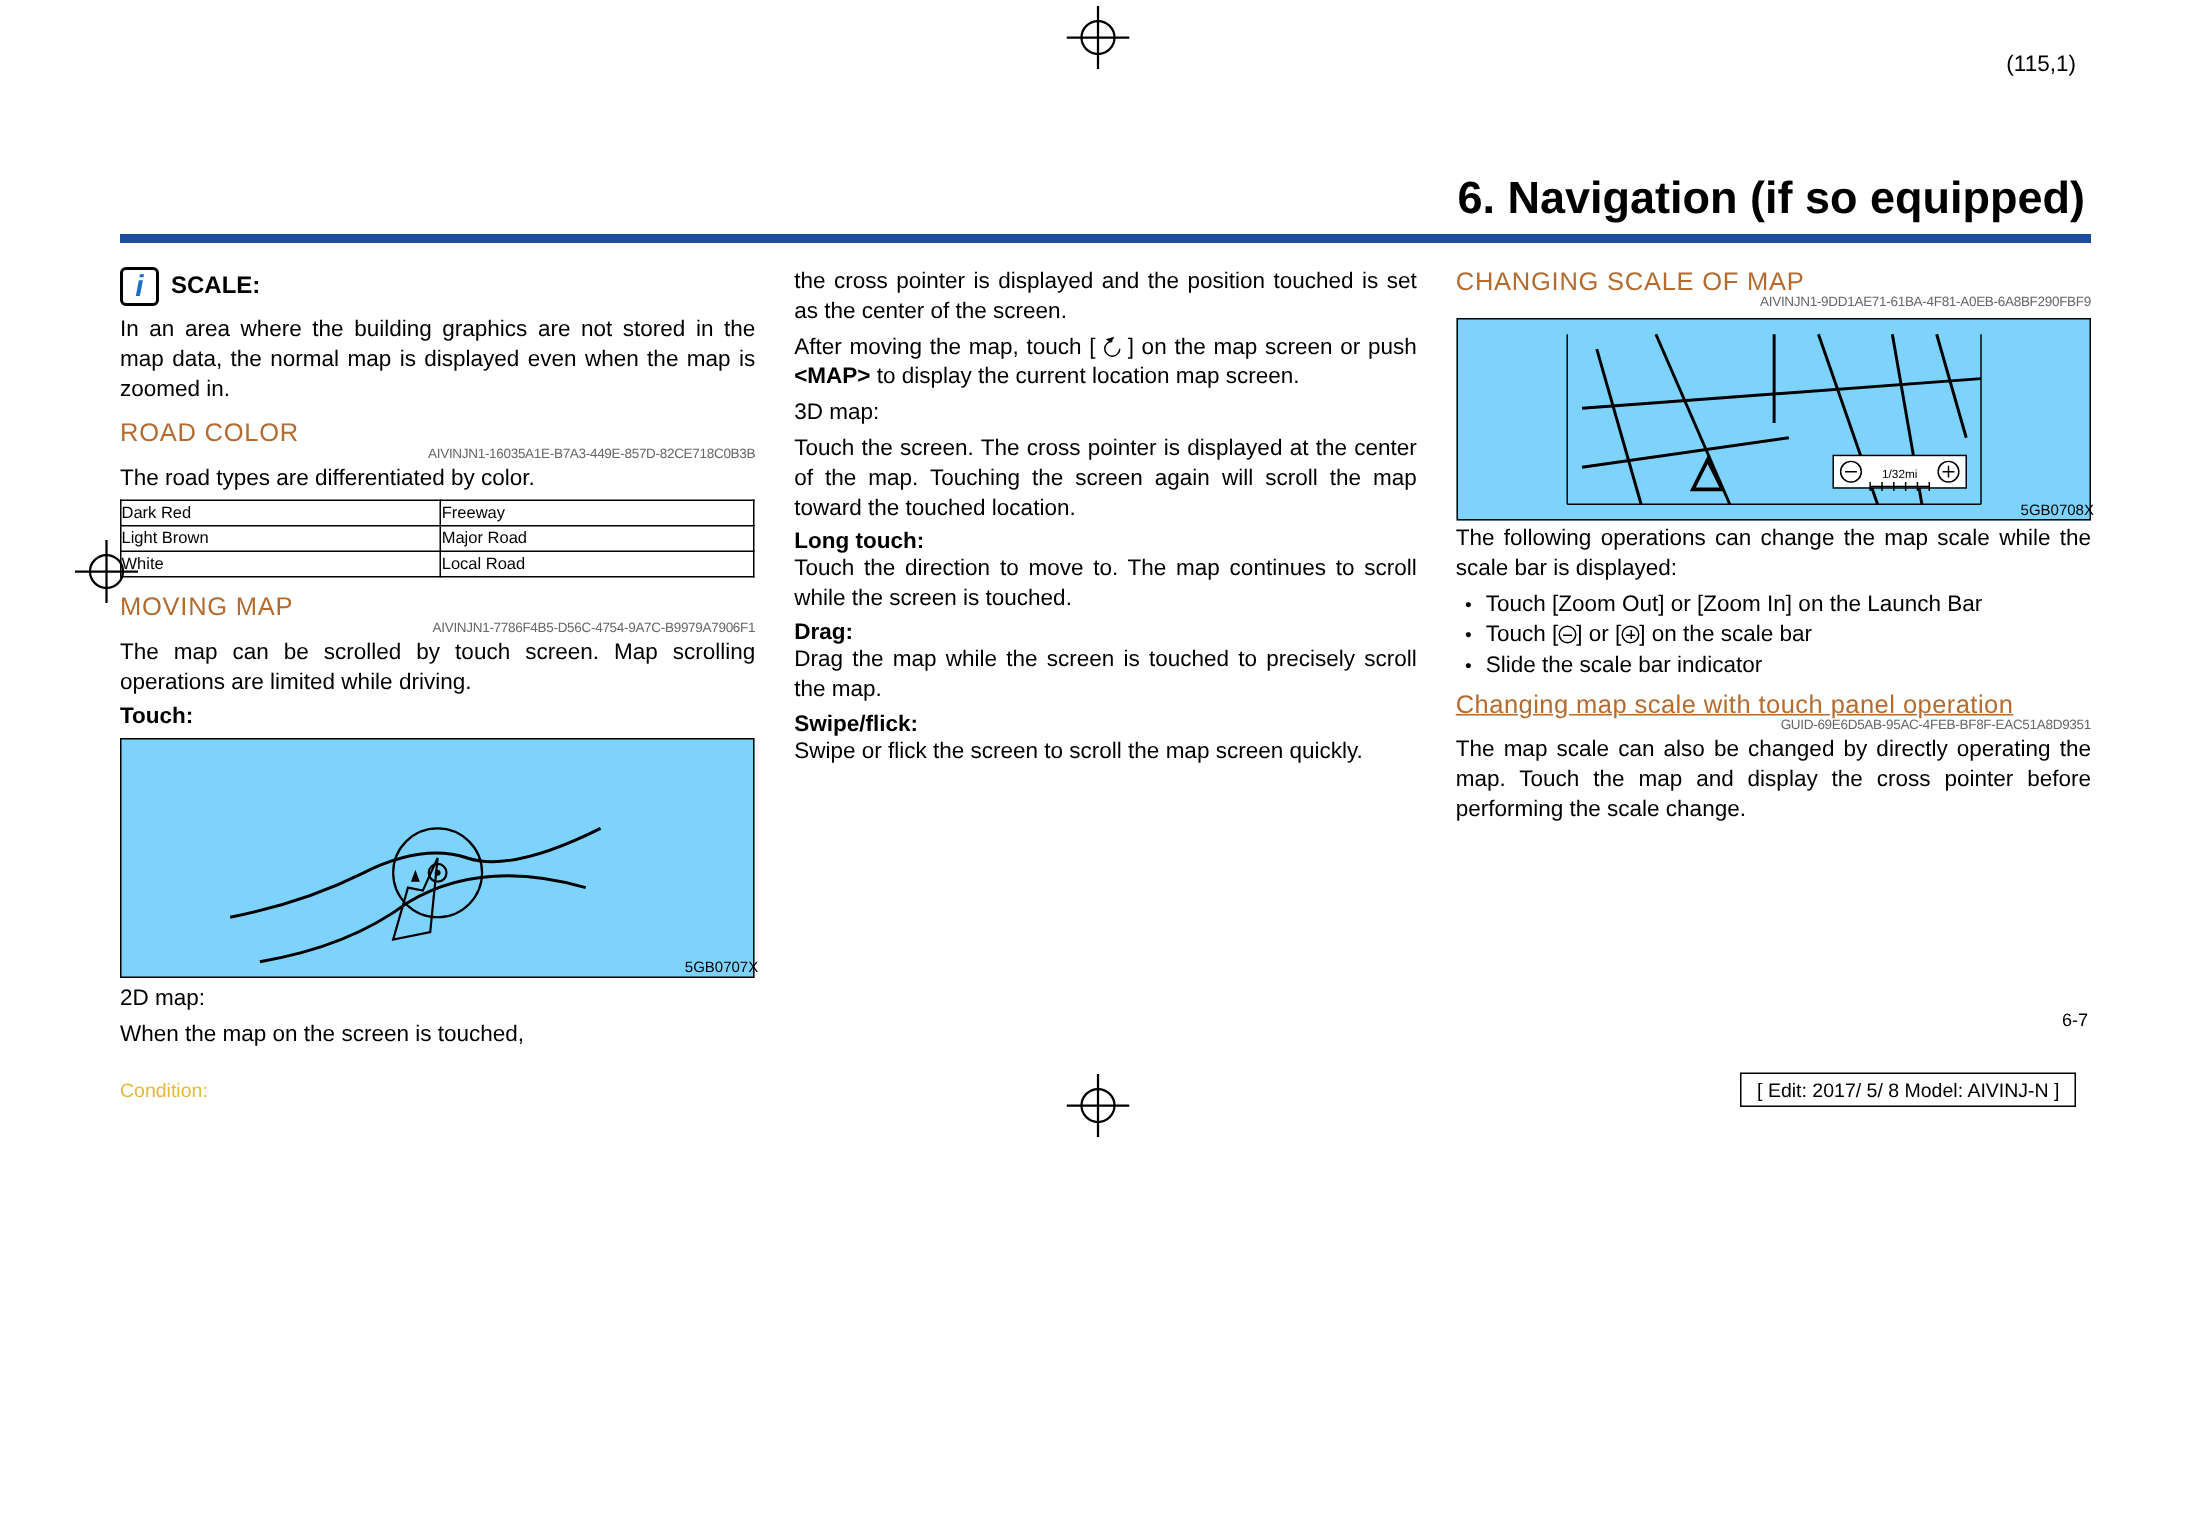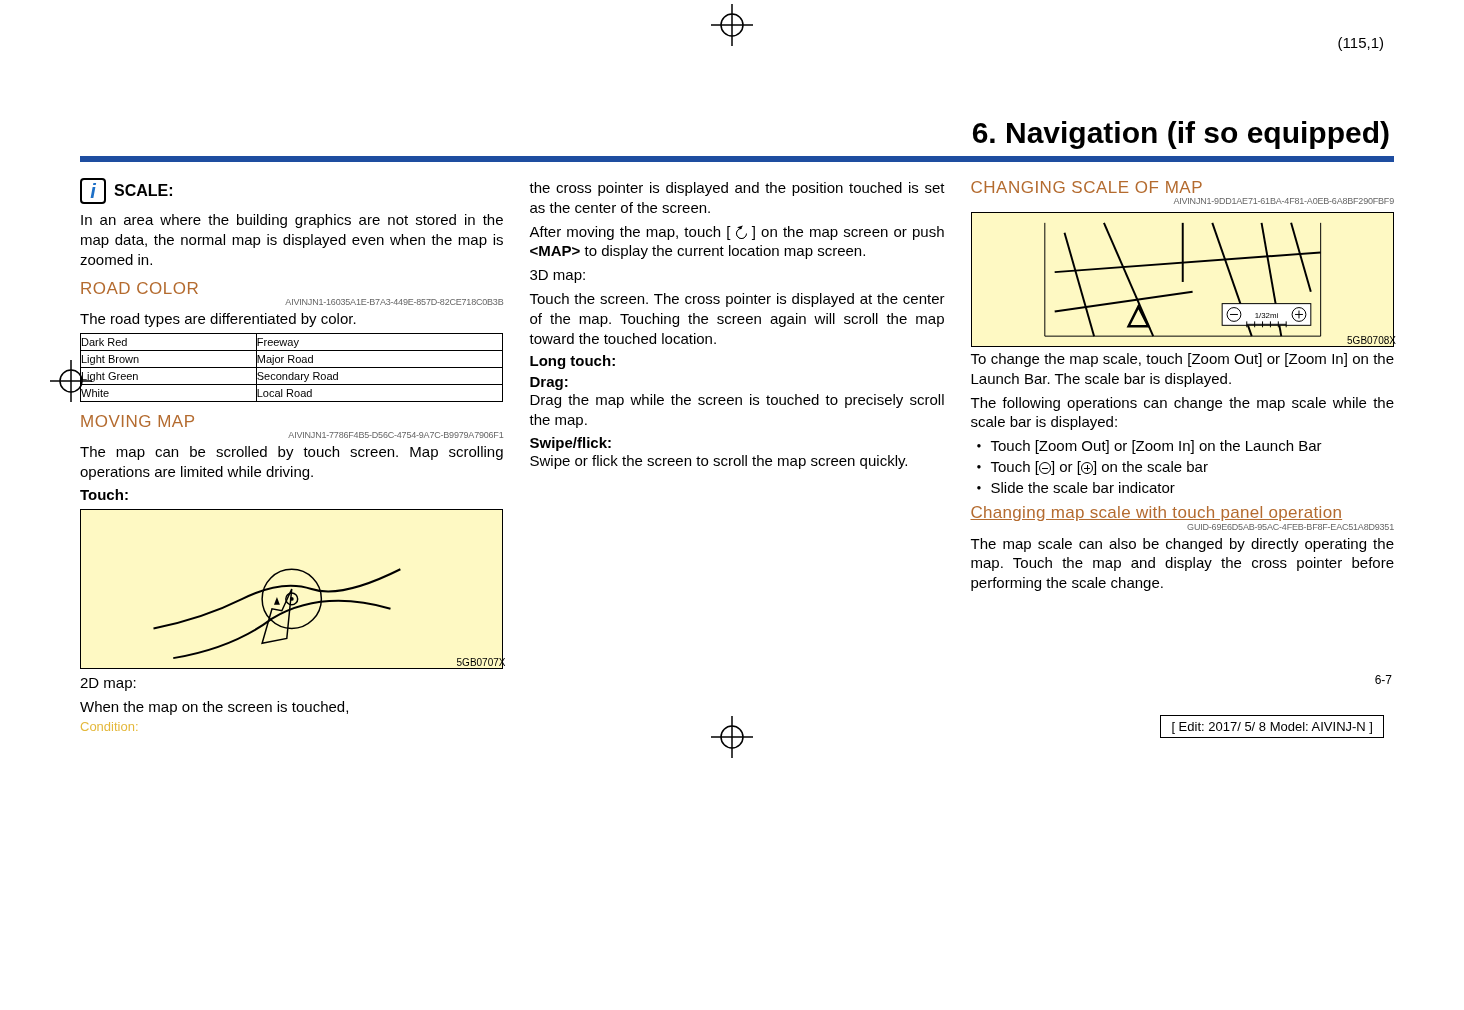--- a/index.html
+++ b/index.html
@@ -20,21 +20,21 @@
   .body-text { font-size: 15px; line-height: 1.32; text-align: justify; margin-bottom: 4px; }
   .section-head { color: #b46b2f; font-size: 17px; letter-spacing: 0.5px; margin-top: 10px; }
   .subhead { color: #b46b2f; font-size: 17px; letter-spacing: 0.3px; margin-top: 4px; line-height:1.25;text-decoration:underline;}
   .guid { font-size: 9px; color: #666; text-align: right; margin-top: -2px; margin-bottom: 2px; letter-spacing: -0.2px;}
   .bold { font-weight: bold; }
   .table { border-collapse: collapse; width: 100%; margin: 4px 0 8px 0; }
   .table td { border: 1px solid #000; padding: 2px 0; font-size: 11px; }
   .info-row { display: flex; align-items: center; gap: 8px; margin-bottom: 6px; }
   .info-icon { width: 26px; height: 26px; border: 2px solid #000; border-radius: 4px; display: flex; align-items: center; justify-content: center; font-weight: bold; color: #1e70c7; font-size: 20px; font-style: italic; }
   .para-head { font-weight: bold; font-size: 15px; margin-top: 4px; }
-  .illus { border: 1px solid #000; width: 100%; height: 160px; background: #fef9c3; position: relative; margin: 6px 0 2px 0; }
+  .illus { border: 1px solid #000; width: 100%; height: 160px; background: #7dd3fc; position: relative; margin: 6px 0 2px 0; }
   .illus-code { font-size: 10px; position: absolute; right: -3px; bottom: 0px; text-align:right;}
   ul.bullets { list-style: none; padding-left: 0; margin: 2px 0; }
   ul.bullets li { font-size: 15px; line-height: 1.38; padding-left: 20px; position: relative; text-align: justify;}
   ul.bullets li::before { content: "●"; font-size: 8px; position: absolute; left: 6px; top: 4px; }
   .page-num { position: absolute; right: 72px; bottom: 75px; font-size: 12px; }
   .condition { position: absolute; left: 80px; bottom: 28px; color: #e4b83b; font-size: 13px; }
   .edit-box { position: absolute; right: 80px; bottom: 24px; border: 1px solid #000; padding: 3px 10px; font-size: 13px; }
   .illus svg { width:100%; height:100%; display:block; }
   .undo-glyph { display:inline-block; border:1.5px solid #000; border-radius:50%; border-right-color:transparent; width:11px; height:11px; position:relative; top:2px; transform: rotate(-45deg);}
   .undo-glyph::after{ content:""; position:absolute; right:-1px; top:-2px; border:3px solid transparent; border-top-color:#000; transform:rotate(30deg);}
@@ -94,24 +94,20 @@
         <tbody>
             <tr>
               <td>Dark Red</td>
               <td>Freeway</td>
             </tr>
         <tr>
               <td>Light Brown</td>
               <td>Major Road</td>
             </tr>
         <tr>
-              <td>Light Green</td>
-              <td>Secondary Road</td>
-            </tr>
-        <tr>
               <td>White</td>
               <td>Local Road</td>
             </tr>
       </tbody>
         </table>
 
       <div class="section-head">
         <span>MOVING MAP</span>
       </div>
       <div class="guid">AIVINJN1-7786F4B5-D56C-4754-9A7C-B9979A7906F1</div>
@@ -140,20 +136,21 @@
     <div class="col mid">
       <div class="body-text">the cross pointer is displayed and the position touched is set as the center of the screen.</div>
       <div class="body-text">
         <span>After moving the map, touch [</span>
         <span class="undo-glyph"></span>
         <span>] on the map screen or push </span><span class="bold">&lt;MAP&gt;</span><span> to display the current location map screen.</span>
       </div>
       <div class="body-text" style="margin-top:4px;">3D map:</div>
       <div class="body-text">Touch the screen. The cross pointer is displayed at the center of the map. Touching the screen again will scroll the map toward the touched location.</div>
       <div class="para-head">Long touch:</div>
+      <div class="body-text">Touch the direction to move to. The map continues to scroll while the screen is touched.</div>
       <div class="para-head">Drag:</div>
       <div class="body-text">Drag the map while the screen is touched to precisely scroll the map.</div>
       <div class="para-head">Swipe/flick:</div>
       <div class="body-text">Swipe or flick the screen to scroll the map screen quickly.</div>
     </div>
 
     <div class="col">
       <div class="section-head" style="margin-top:0;">
         <span>CHANGING SCALE OF MAP</span>
       </div>
@@ -191,21 +188,20 @@
               <line x1="223" y1="110" x2="223" y2="116"></line>
             <line x1="231" y1="110" x2="231" y2="116"></line>
               <line x1="239" y1="110" x2="239" y2="116"></line>
             <line x1="247" y1="110" x2="247" y2="116"></line>
               <line x1="255" y1="110" x2="255" y2="116"></line>
           </g>
         </svg>
         <span class="illus-code">5GB0708X</span>
       </div>
 
-      <div class="body-text">To change the map scale, touch [Zoom Out] or [Zoom In] on the Launch Bar. The scale bar is displayed.</div>
       <div class="body-text">The following operations can change the map scale while the scale bar is displayed:</div>
 
       <ul class="bullets">
         <li>Touch [Zoom Out] or [Zoom In] on the Launch Bar</li>
         <li>Touch [<span class="minus-circle"></span>] or [<span class="plus-circle"></span>] on the scale bar</li>
         <li>Slide the scale bar indicator</li>
       </ul>
 
       <div class="subhead">Changing map scale with touch panel operation</div>
       <div class="guid">GUID-69E6D5AB-95AC-4FEB-BF8F-EAC51A8D9351</div>

